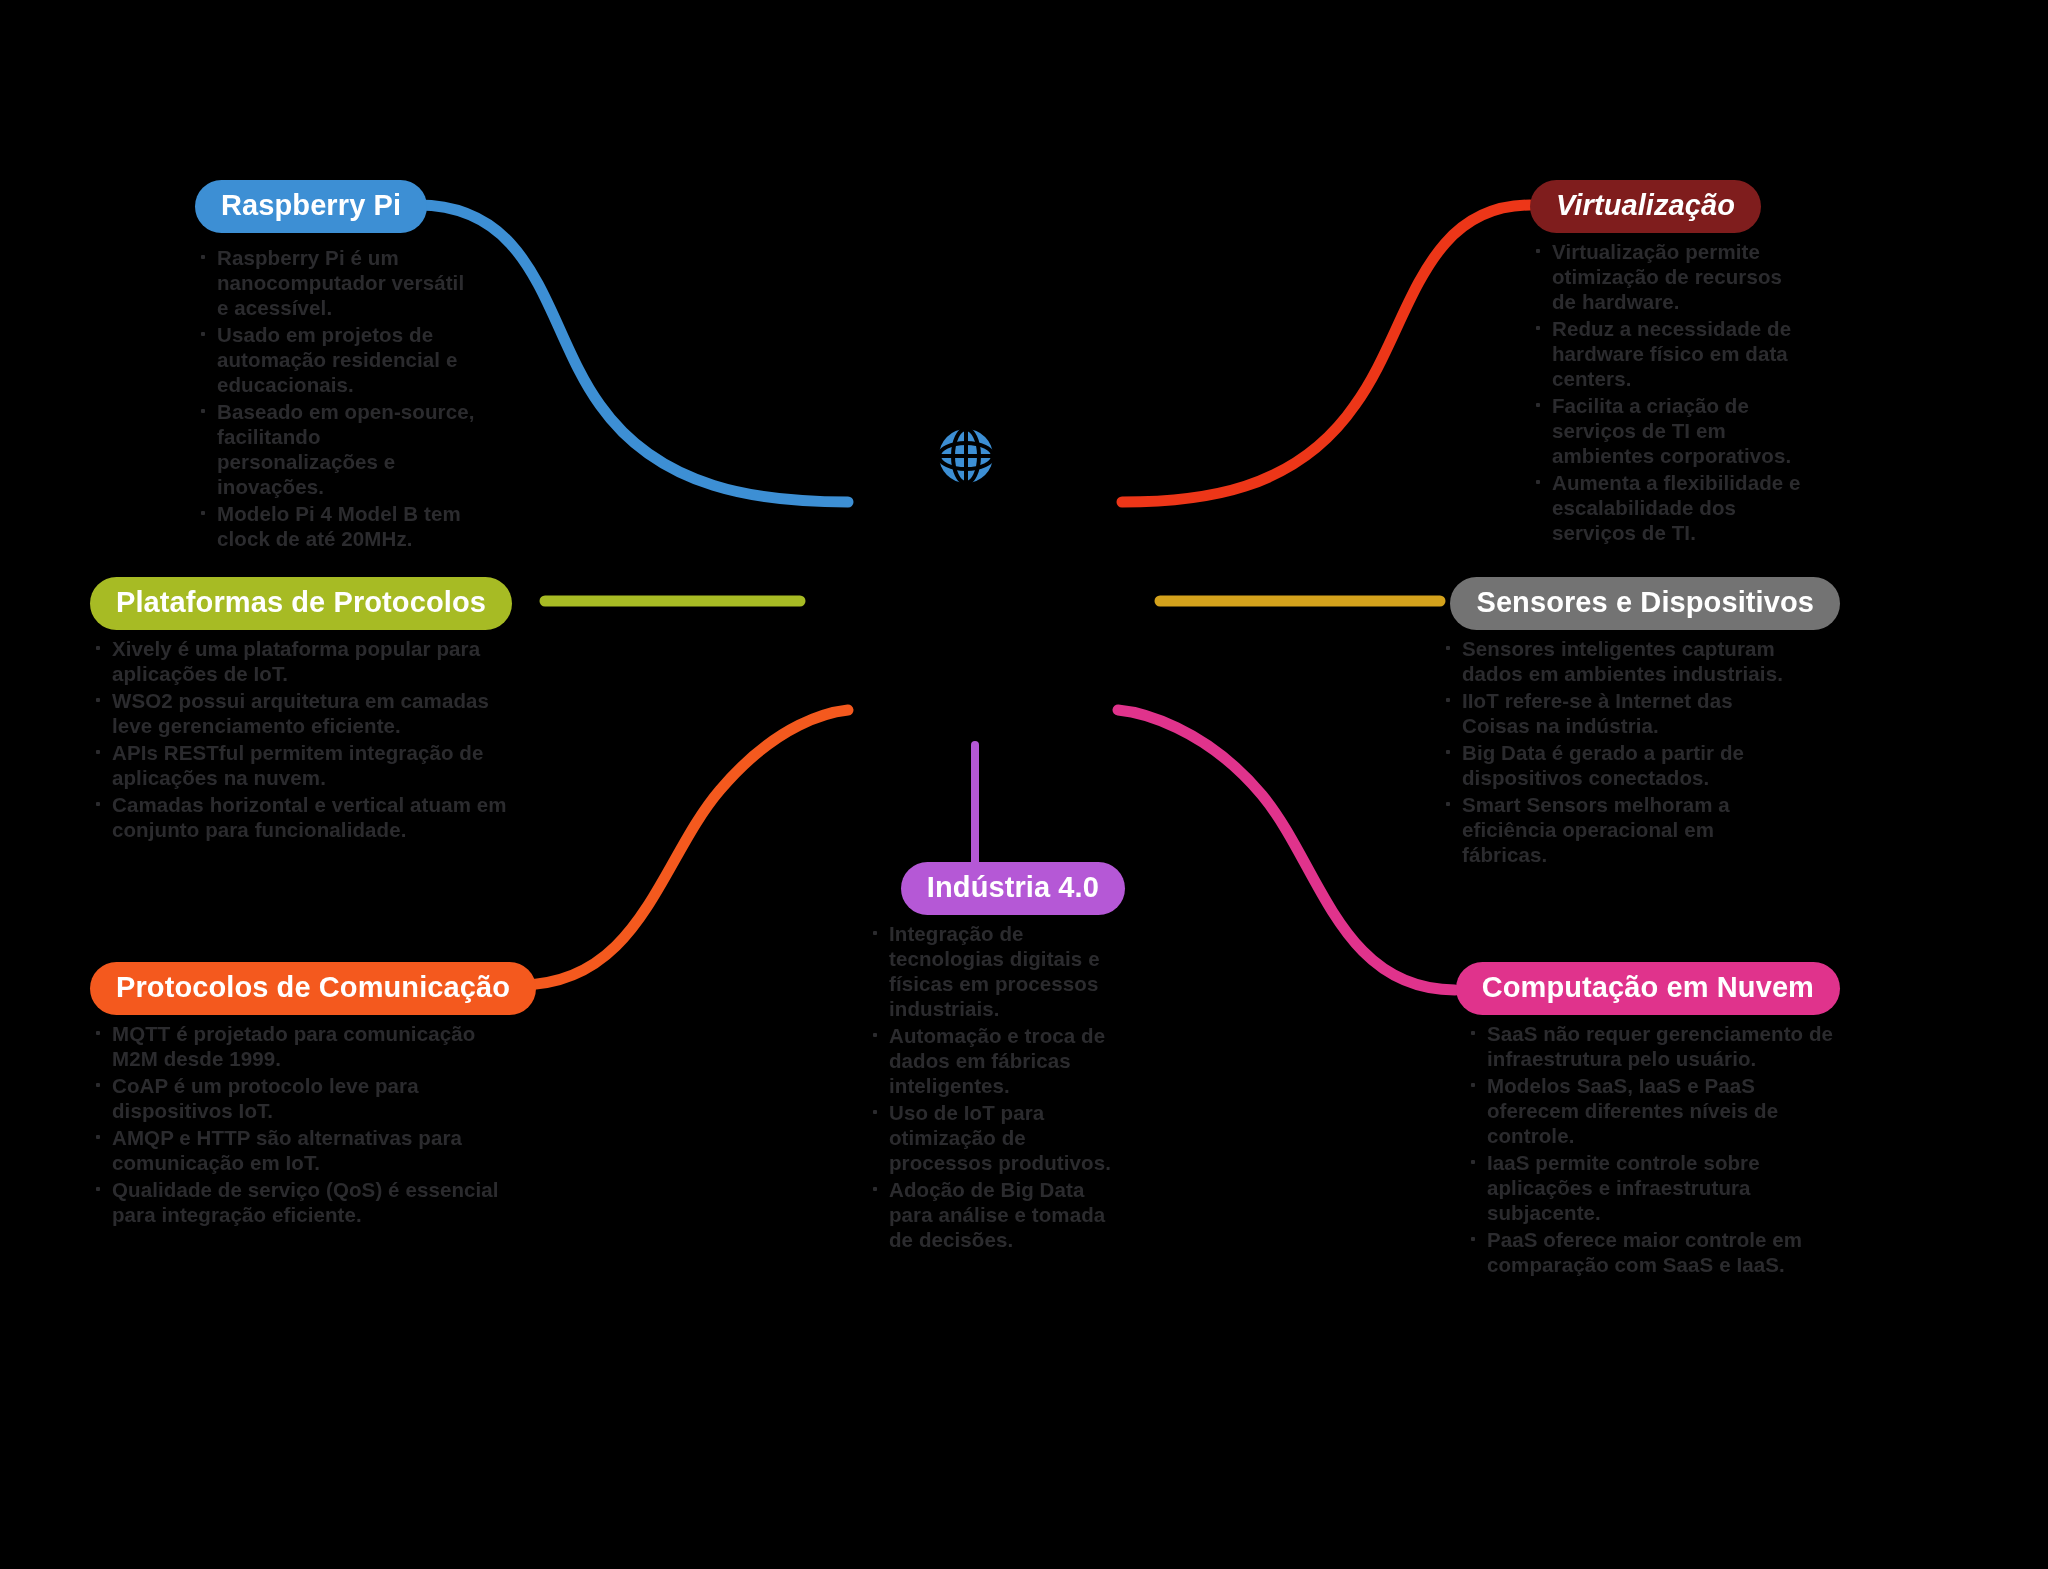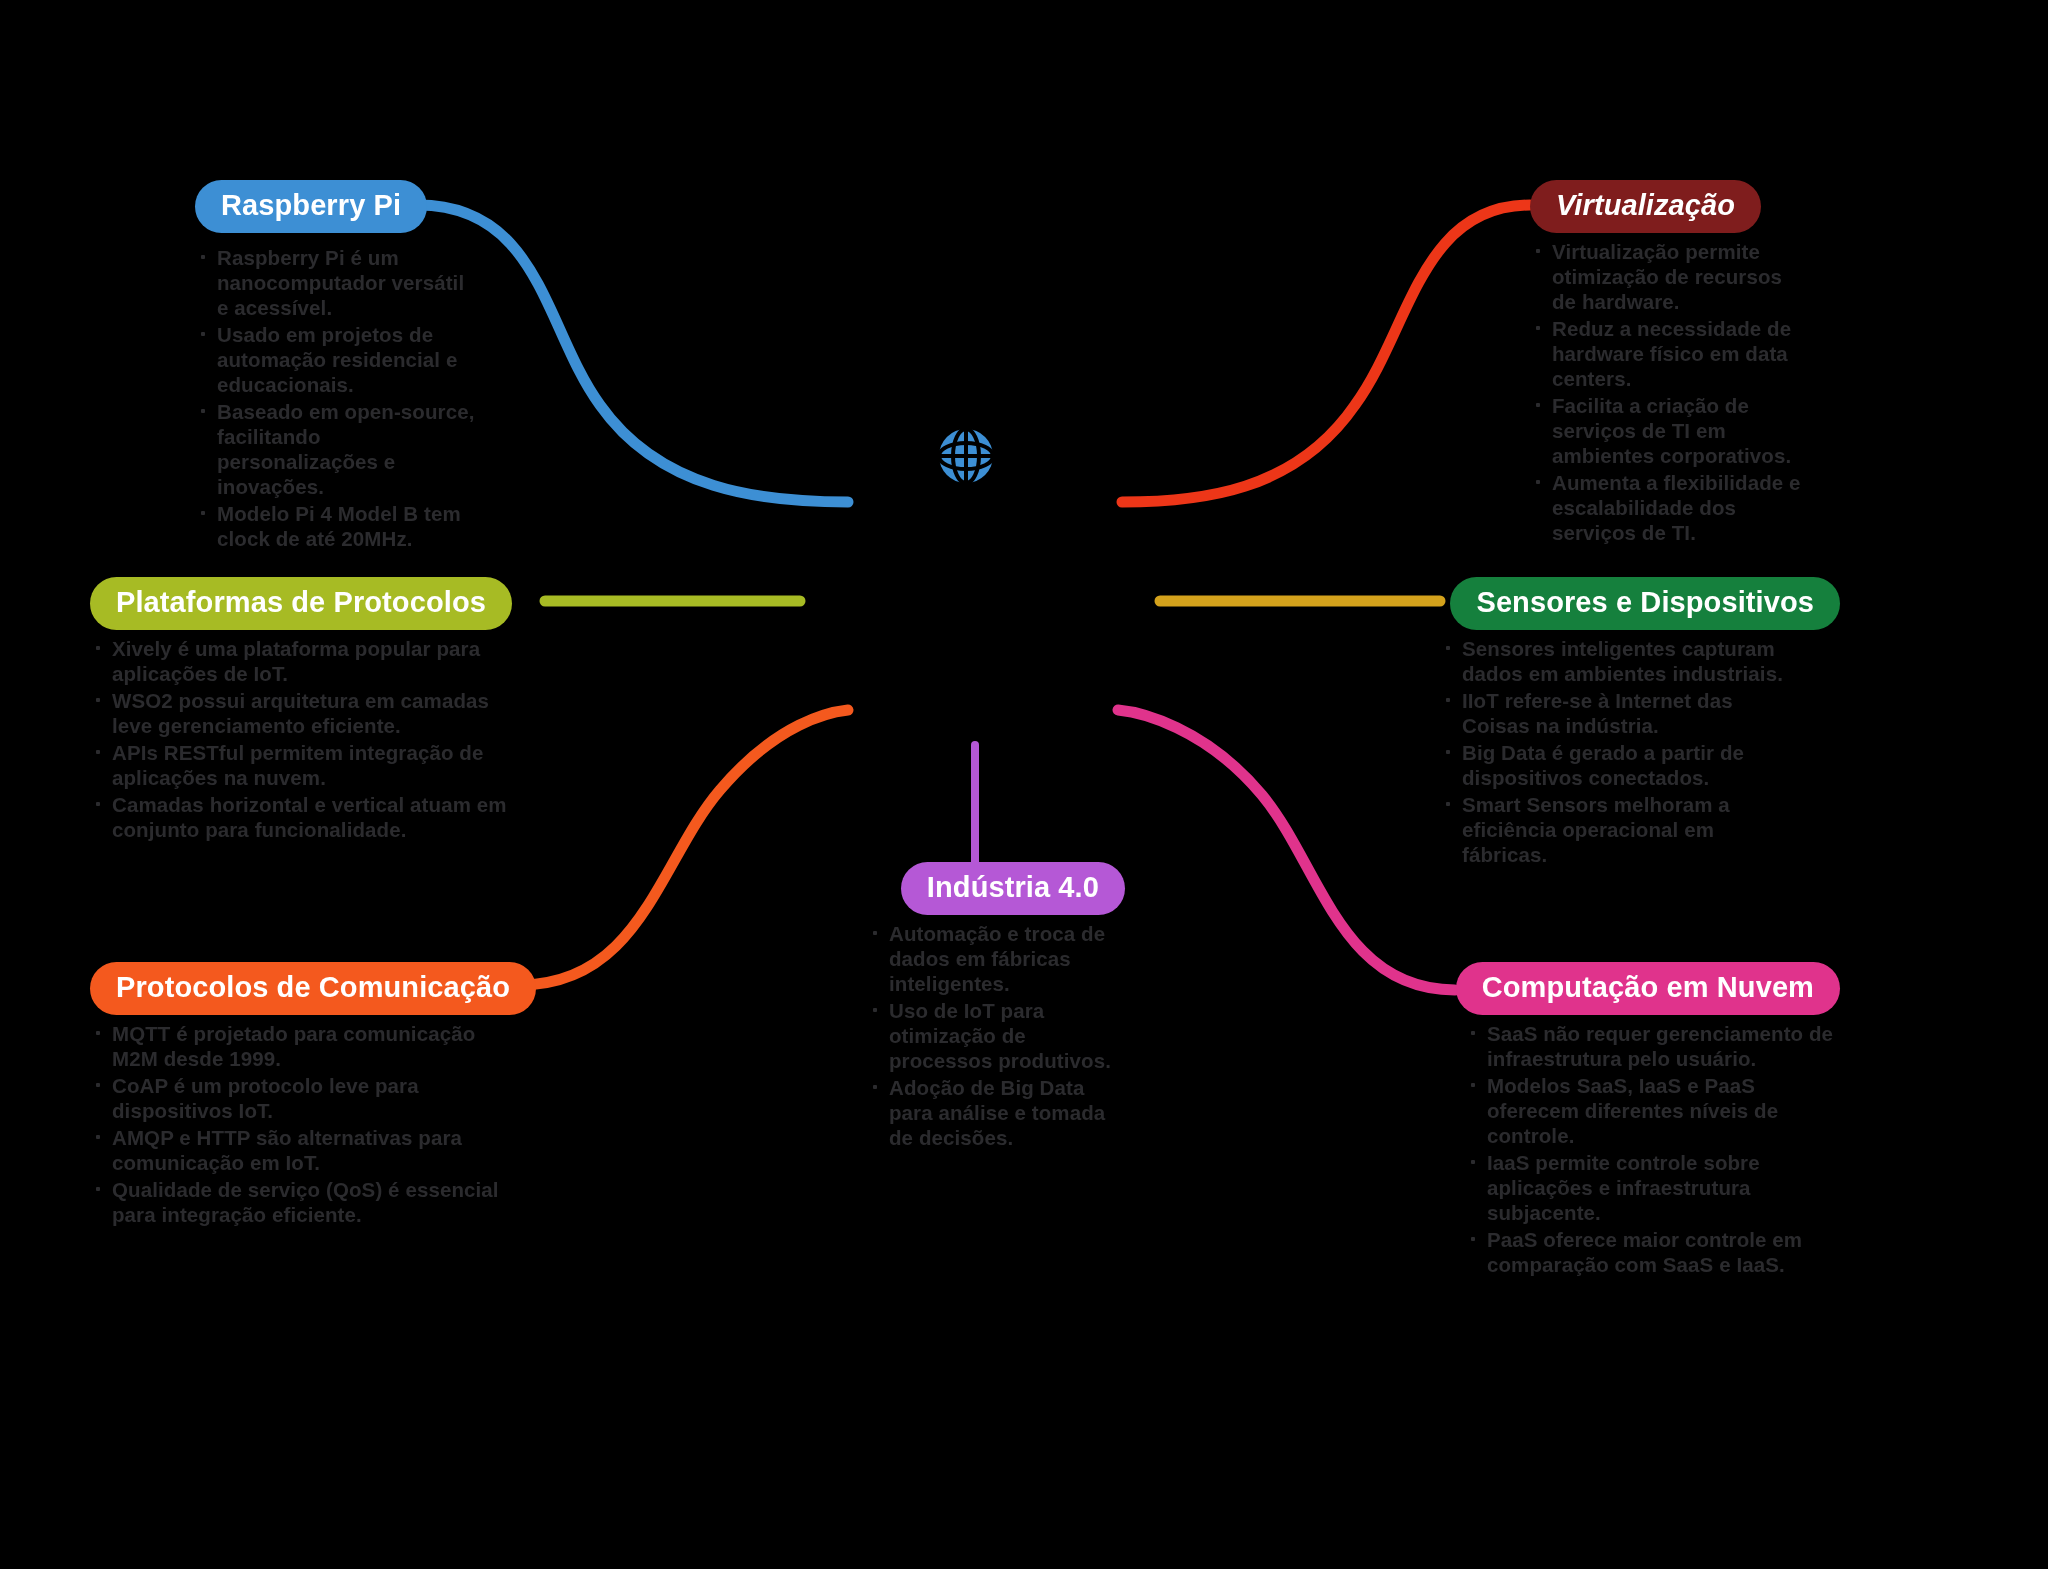--- a/index.html
+++ b/index.html
@@ -149,21 +149,21 @@
     <ul class="bullets" style="width:420px;">
       <li>Xively é uma plataforma popular para aplicações de IoT.</li>
       <li>WSO2 possui arquitetura em camadas leve gerenciamento eficiente.</li>
       <li>APIs RESTful permitem integração de aplicações na nuvem.</li>
       <li>Camadas horizontal e vertical atuam em conjunto para funcionalidade.</li>
     </ul>
   </div>
 
   <div class="branch" style="left:1440px; top:577px; width:400px;">
     <div class="pill-row right">
-      <span class="pill" style="background:#15803d;">Sensores e Dispositivos</span>
+      <span class="pill" style="background:#737373;">Sensores e Dispositivos</span>
     </div>
     <ul class="bullets" style="width:360px;">
       <li>Sensores inteligentes capturam dados em ambientes industriais.</li>
       <li>IIoT refere-se à Internet das Coisas na indústria.</li>
       <li>Big Data é gerado a partir de dispositivos conectados.</li>
       <li>Smart Sensors melhoram a eficiência operacional em fábricas.</li>
     </ul>
   </div>
 
   <div class="branch" style="left:90px; top:962px; width:450px;">
@@ -176,20 +176,21 @@
       <li>AMQP e HTTP são alternativas para comunicação em IoT.</li>
       <li>Qualidade de serviço (QoS) é essencial para integração eficiente.</li>
     </ul>
   </div>
 
   <div class="branch" style="left:855px; top:862px; width:270px;">
     <div class="pill-row center">
       <span class="pill" style="background:#b558d6;">Indústria 4.0</span>
     </div>
     <ul class="bullets" style="width:250px; margin-left:12px;">
+      <li>Integração de tecnologias digitais e físicas em processos industriais.</li>
       <li>Automação e troca de dados em fábricas inteligentes.</li>
       <li>Uso de IoT para otimização de processos produtivos.</li>
       <li>Adoção de Big Data para análise e tomada de decisões.</li>
     </ul>
   </div>
 
   <div class="branch" style="left:1440px; top:962px; width:400px;">
     <div class="pill-row right">
       <span class="pill" style="background:#e0338c;">Computação em Nuvem</span>
     </div>

